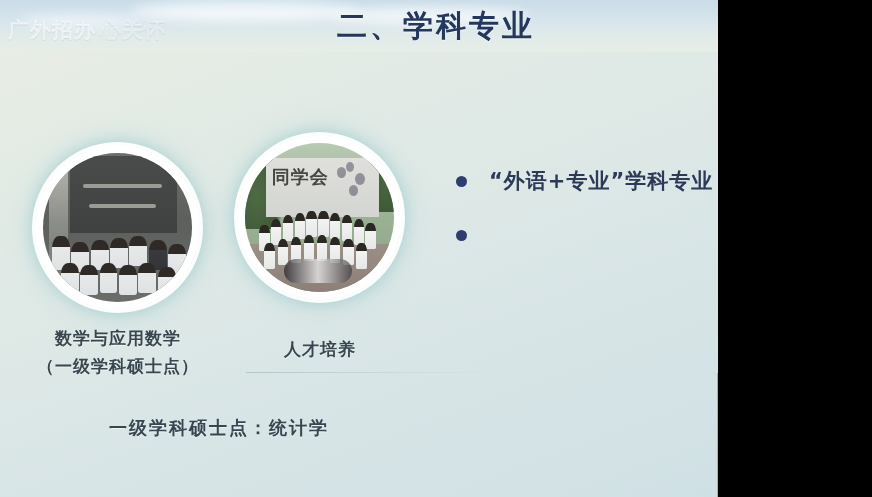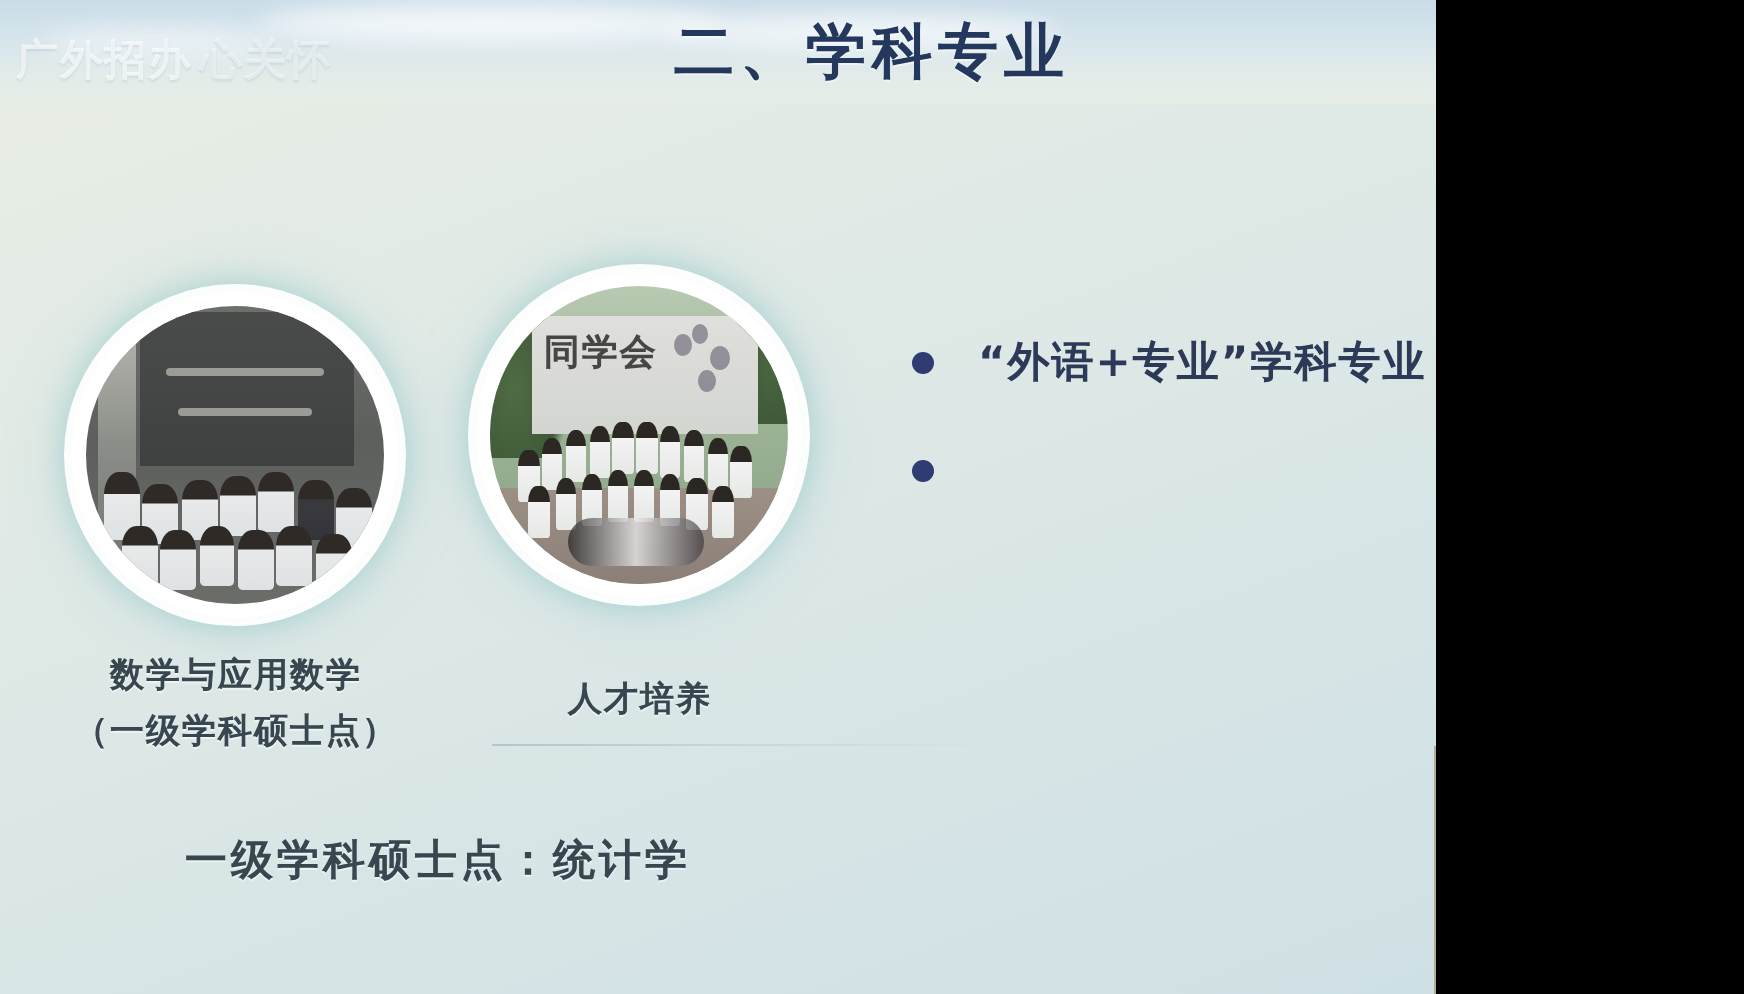--- a/index.html
+++ b/index.html
@@ -182,21 +182,21 @@
   }
   .divider {
     position: absolute;
     left: 246px; top: 372px;
     width: 256px; height: 1px;
     background: linear-gradient(90deg, rgba(150,170,175,0.55), rgba(170,190,195,0.35), rgba(190,205,205,0));
   }
   #caption-3 {
     left: 74px; top: 416px; width: 290px;
     text-align: center;
-    font-size: 21px;
+    font-size: 18px;
     letter-spacing: 2px;
   }
 
   
   .bullet-row {
     position: absolute;
     display: flex;
     align-items: center;
   }
   .bullet-dot {

